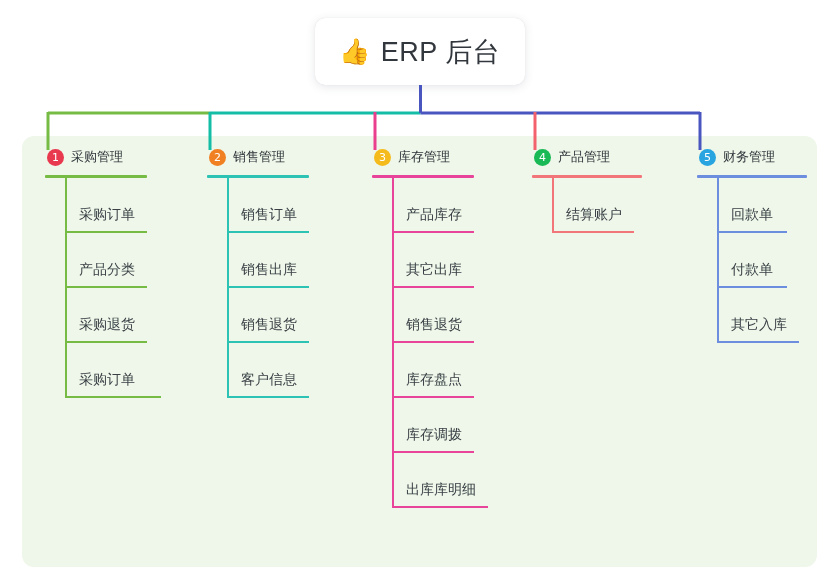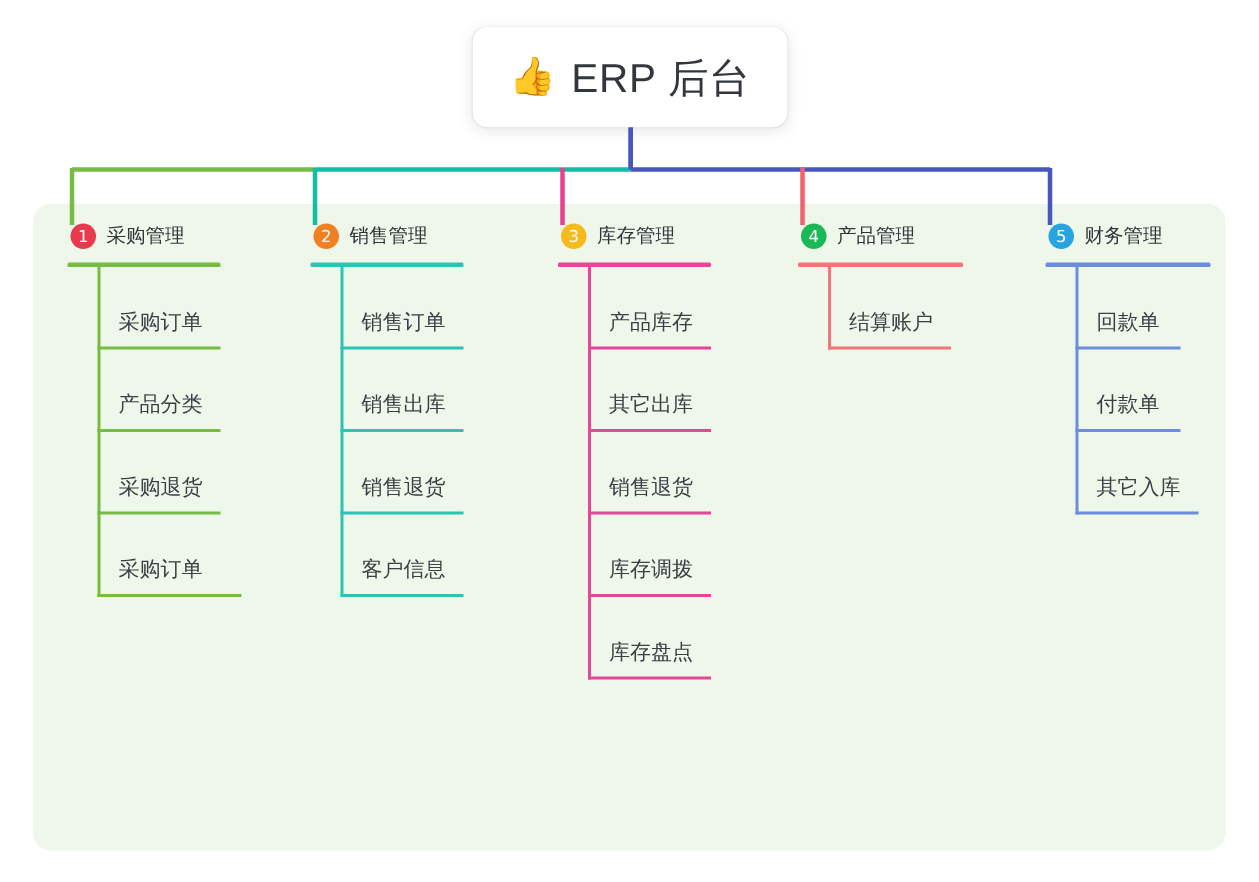--- a/index.html
+++ b/index.html
@@ -239,26 +239,30 @@
         </div>
         <div class="leaf-item">
           <span class="leaf-label">其它出库</span>
           <div class="leaf-rule" style="width: 82px; background: rgb(232, 69, 154);"></div>
         </div>
         <div class="leaf-item">
           <span class="leaf-label">销售退货</span>
           <div class="leaf-rule" style="width: 82px; background: rgb(232, 69, 154);"></div>
         </div>
         <div class="leaf-item">
+          <span class="leaf-label">库存盘点</span>
+          <div class="leaf-rule" style="width: 82px; background: rgb(232, 69, 154);"></div>
+        </div>
+        <div class="leaf-item">
           <span class="leaf-label">库存调拨</span>
           <div class="leaf-rule" style="width: 82px; background: rgb(232, 69, 154);"></div>
         </div>
         <div class="leaf-item">
-          <span class="leaf-label">库存盘点</span>
-          <div class="leaf-rule" style="width: 82px; background: rgb(232, 69, 154);"></div>
+          <span class="leaf-label">出库库明细</span>
+          <div class="leaf-rule" style="width: 96px; background: rgb(232, 69, 154);"></div>
         </div>
       </div>
     </div>
     <div class="column" style="left: 532px;">
       <div class="col-head">
         <span class="badge" style="background: rgb(25, 185, 85);">4</span>
         <span class="col-title">产品管理</span>
       </div>
       <div class="col-underline" style="width: 110px; background: rgb(242, 117, 122);"></div>
       <div class="leaf-list">

